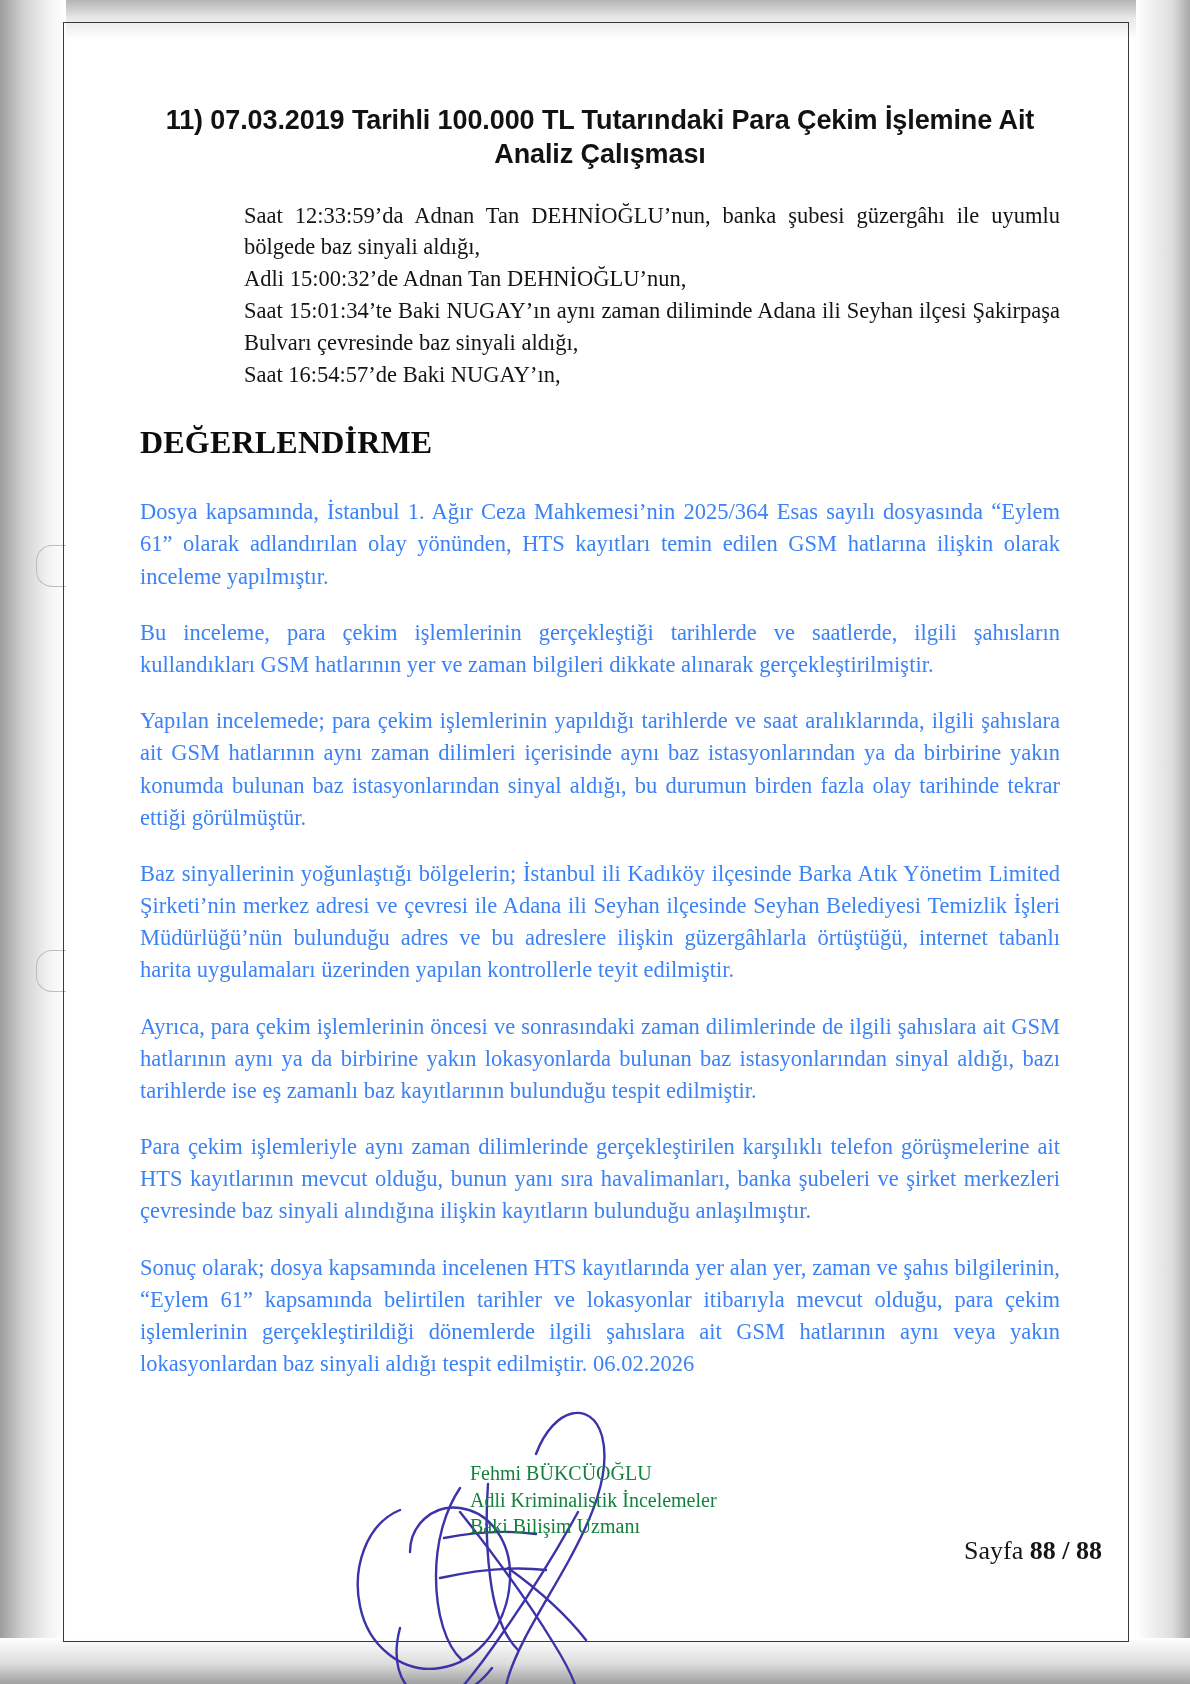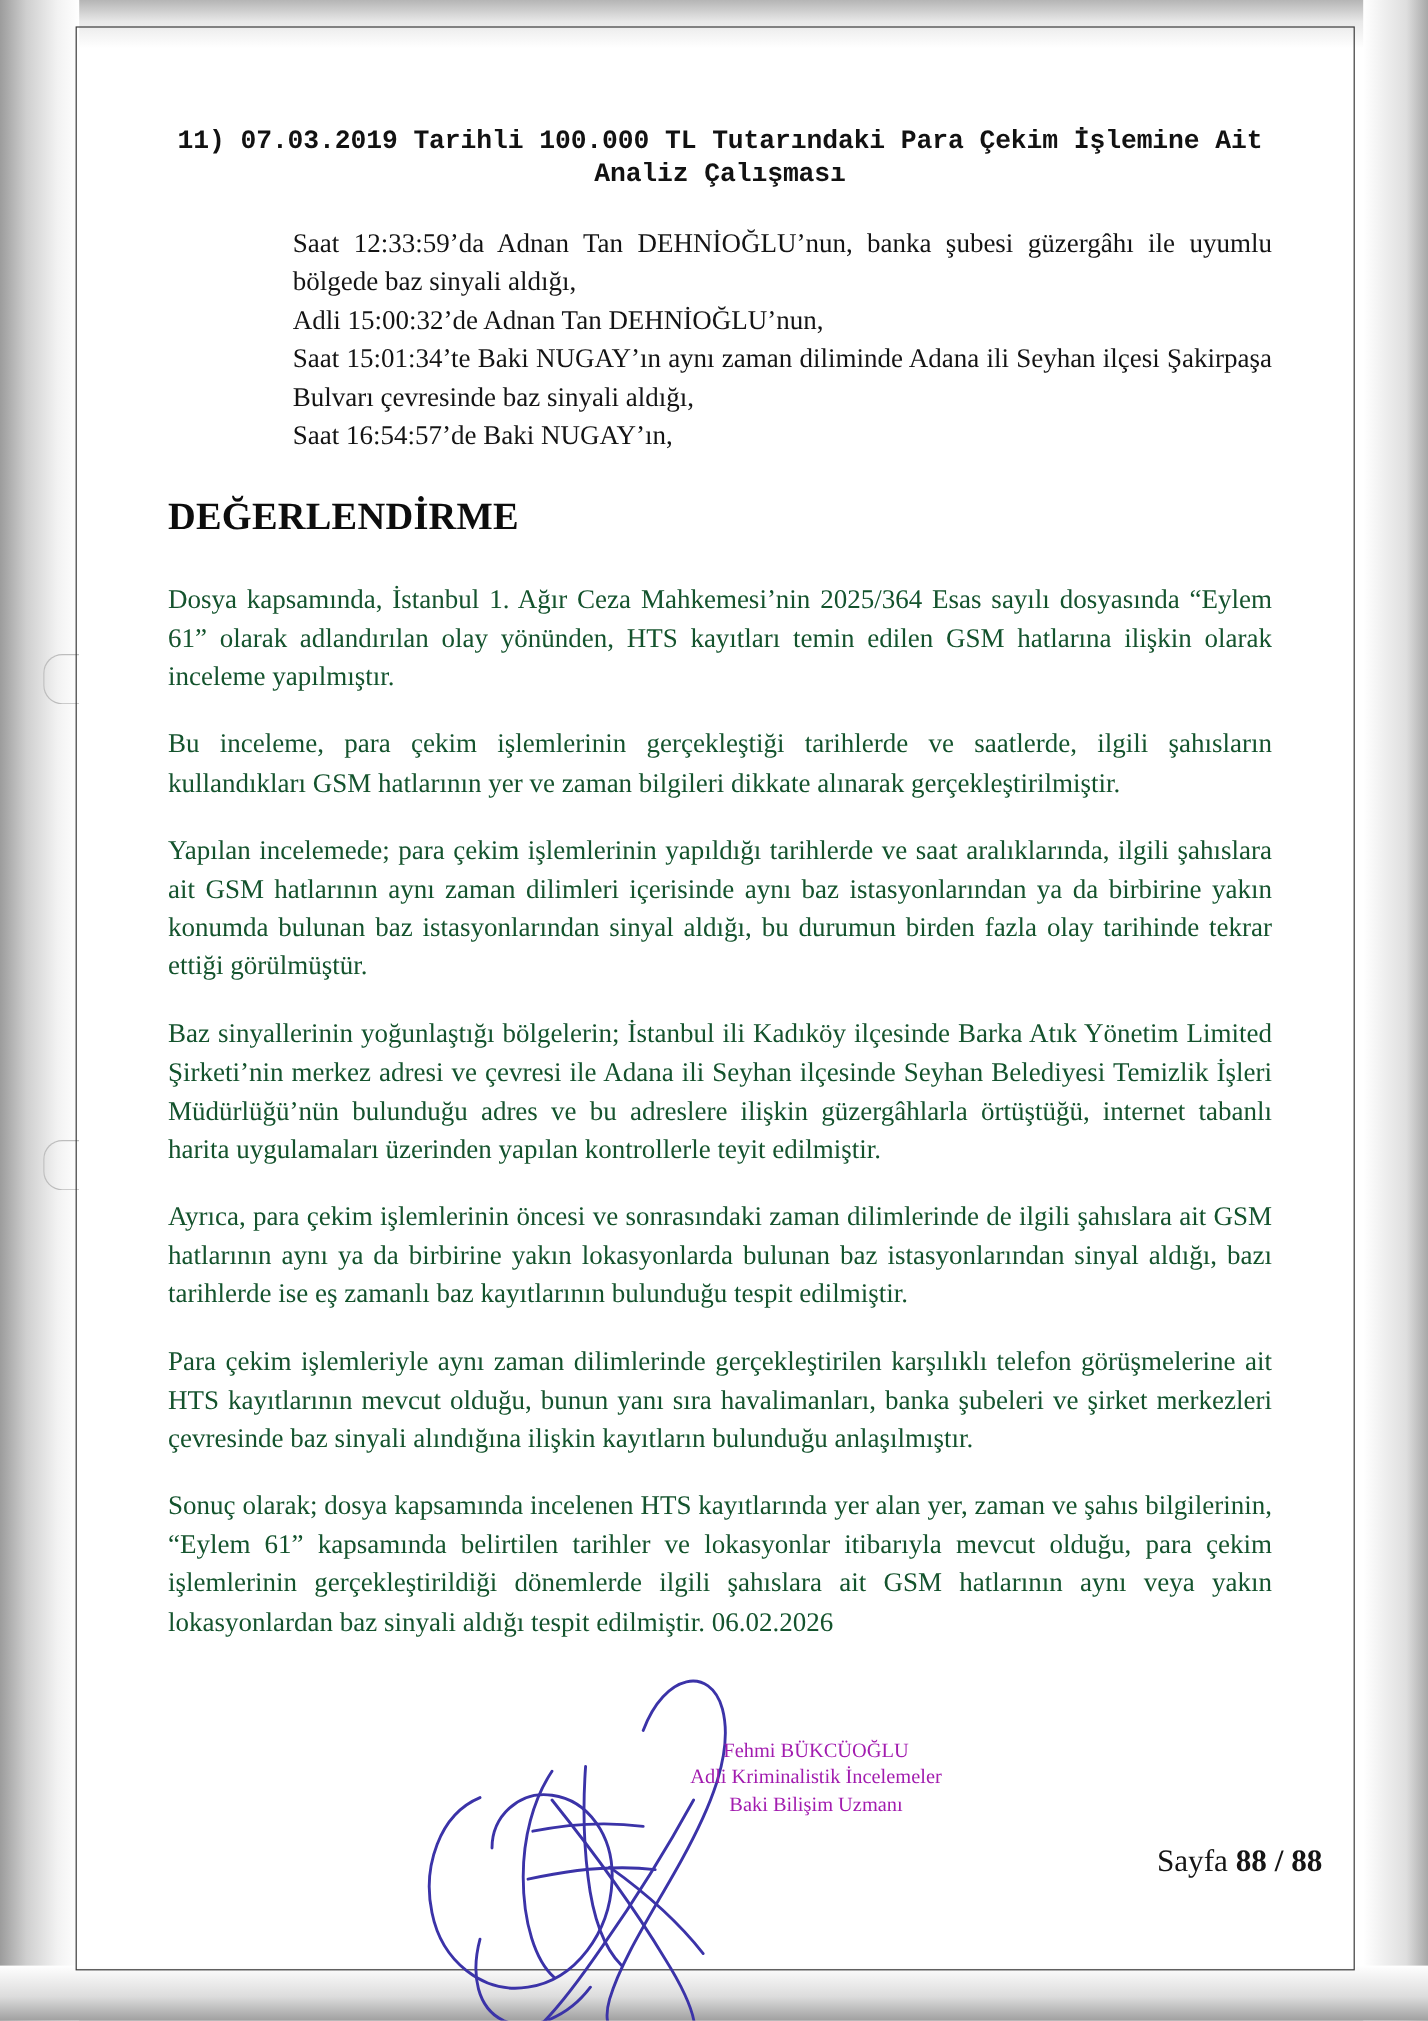--- a/index.html
+++ b/index.html
@@ -63,22 +63,22 @@
   .notch.two { top: 950px; }
 
   .content {
     position: absolute;
     left: 140px;
     top: 104px;
     width: 920px;
   }
 
   h1.doc-heading {
-    font-family: Liberation Mono, monospace;
-    font-size: 22px;
+    font-family: Liberation Sans, sans-serif;
+    font-size: 27px;
     font-weight: bold;
     letter-spacing: -0.1px;
     margin: 0 0 28px 0;
     color: #121212;
     text-align: center;
     line-height: 1.25;
   }
 
   .time-list {
     margin: 0 0 34px 104px;
@@ -98,21 +98,21 @@
     margin: 16px 0 36px 0;
     color: #0d0d0d;
     letter-spacing: 0.2px;
     line-height: 1.1;
   }
 
   p.body-par {
     margin: 0 0 24px 0;
     font-size: 22.5px;
     line-height: 1.43;
-    color: #14532d;
+    color: #3b82f6;
     text-align: justify;
     text-align-last: left;
     hyphens: none;
   }
 
   .signature-area {
     position: relative;
     height: 330px;
     margin-top: 4px;
   }
@@ -121,24 +121,24 @@
     left: 200px;
     top: -12px;
     width: 420px;
     height: 330px;
   }
   .sig-block {
     position: absolute;
     left: 330px;
     top: 56px;
     width: 420px;
-    text-align: center;
-    font-size: 17px;
+    text-align: left;
+    font-size: 20px;
     line-height: 1.33;
-    color: #a21caf;
+    color: #15803d;
   }
   .footer {
     position: absolute;
     right: 88px;
     bottom: 118px;
     font-size: 26px;
     color: #151515;
   }
   .footer .pnum { font-weight: bold; }
 </style>

